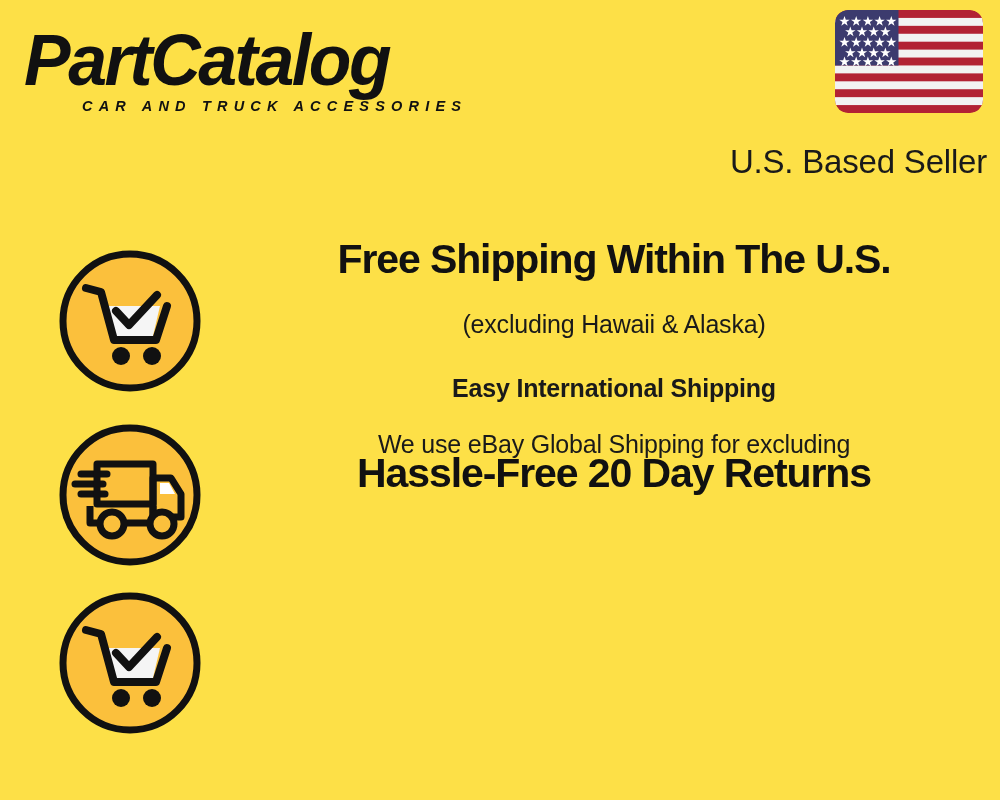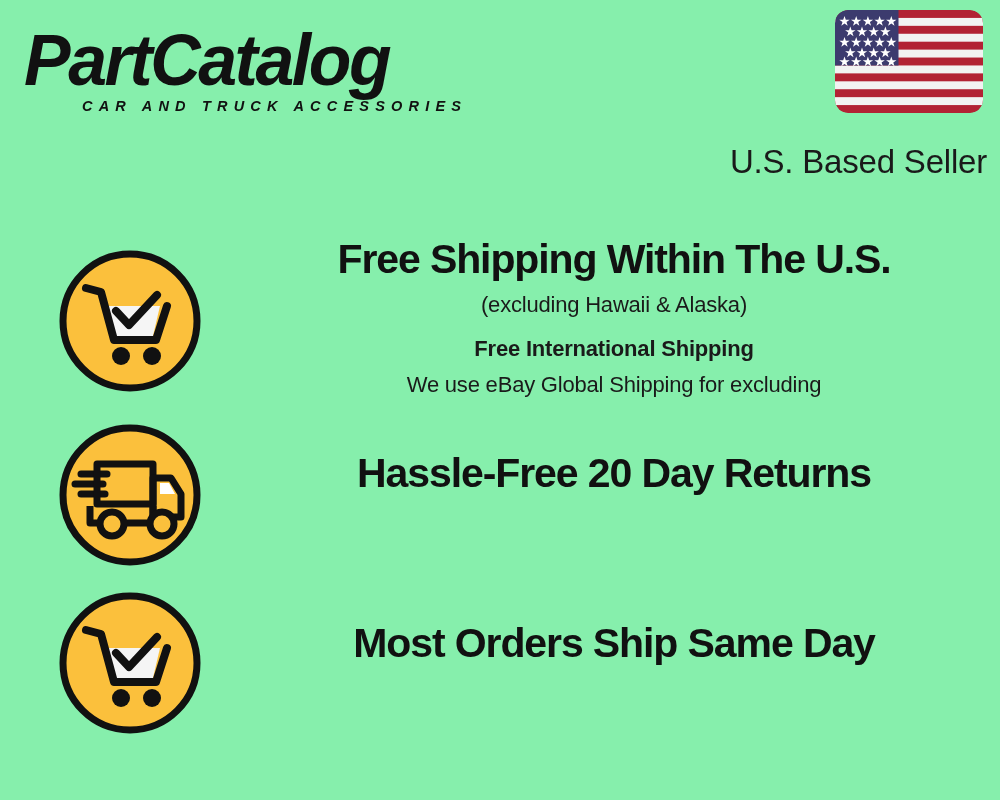--- a/index.html
+++ b/index.html
@@ -9,21 +9,21 @@
     background: #ffffff;
   }
   body {
     font-family: "Liberation Sans", sans-serif;
     -webkit-font-smoothing: antialiased;
   }
   #page {
     position: relative;
     width: 1000px;
     height: 800px;
-    background: #86efac;
+    background: #fde047;
     overflow: hidden;
   }
 
   
   .brand-logo {
     position: absolute;
     left: 24px;
     top: 24px;
     width: 470px;
     height: 90px;
@@ -112,25 +112,26 @@
     font-weight: 700;
     font-size: 41px;
     line-height: 54px;
     letter-spacing: -1.1px;
     color: #111111;
     white-space: nowrap;
   }
   .benefit-sub {
     font-family: "Liberation Sans", sans-serif;
     font-weight: 400;
-    font-size: 22px;
+    font-size: 25px;
     line-height: 35px;
     color: #1a1a1a;
     letter-spacing: -0.2px;
     white-space: nowrap;
+    margin-top: 20px;
   }
   .benefit-sub.strong {
     font-weight: 700;
     padding-top: 9px;
   }
   .benefit-sub.plain {
     padding-top: 1px;
   }
 
   
@@ -217,21 +218,21 @@
           <path d="M29 40 L44 44 L57 92 L99 92 L110 58" fill="none" stroke="#111111" stroke-width="8" stroke-linecap="round" stroke-linejoin="round"></path>
 
           <path d="M59 63 L72 77 L100 47" fill="none" stroke="#111111" stroke-width="8" stroke-linecap="round" stroke-linejoin="round"></path>
           <circle cx="64" cy="108" r="9" fill="#111111"></circle>
           <circle cx="95" cy="108" r="9" fill="#111111"></circle>
         </svg>
       </span>
       <div class="benefit-text">
         <div class="benefit-title">Free Shipping Within The U.S.</div>
         <div class="benefit-sub plain">(excluding Hawaii &amp; Alaska)</div>
-        <div class="benefit-sub strong">Free International Shipping</div>
+        <div class="benefit-sub strong">Easy International Shipping</div>
         <div class="benefit-sub plain">We use eBay Global Shipping for excluding</div>
       </div>
     </div>
 
     <div class="benefit-row row-2 row-center">
       <span class="benefit-icon">
         <svg width="146" height="146" viewBox="0 0 146 146" xmlns="http://www.w3.org/2000/svg">
           <circle cx="73" cy="73" r="67" fill="#FBC03C" stroke="#111111" stroke-width="7"></circle>
 
           <path d="M24 52 L50 52" stroke="#111111" stroke-width="7" stroke-linecap="round"></path>
@@ -259,19 +260,16 @@
       <span class="benefit-icon">
         <svg width="146" height="146" viewBox="0 0 146 146" xmlns="http://www.w3.org/2000/svg">
           <circle cx="73" cy="73" r="67" fill="#FBC03C" stroke="#111111" stroke-width="7"></circle>
           <path d="M49 58 L103 58 L95 92 L57 92 Z" fill="#F5F5F5"></path>
           <path d="M29 40 L44 44 L57 92 L99 92 L110 58" fill="none" stroke="#111111" stroke-width="8" stroke-linecap="round" stroke-linejoin="round"></path>
           <path d="M59 63 L72 77 L100 47" fill="none" stroke="#111111" stroke-width="8" stroke-linecap="round" stroke-linejoin="round"></path>
           <circle cx="64" cy="108" r="9" fill="#111111"></circle>
           <circle cx="95" cy="108" r="9" fill="#111111"></circle>
         </svg>
       </span>
-      <div class="benefit-text">
-        <div class="benefit-title">Most Orders Ship Same Day</div>
-      </div>
     </div>
 
   </div>
 </div>
 
 </body></html>

